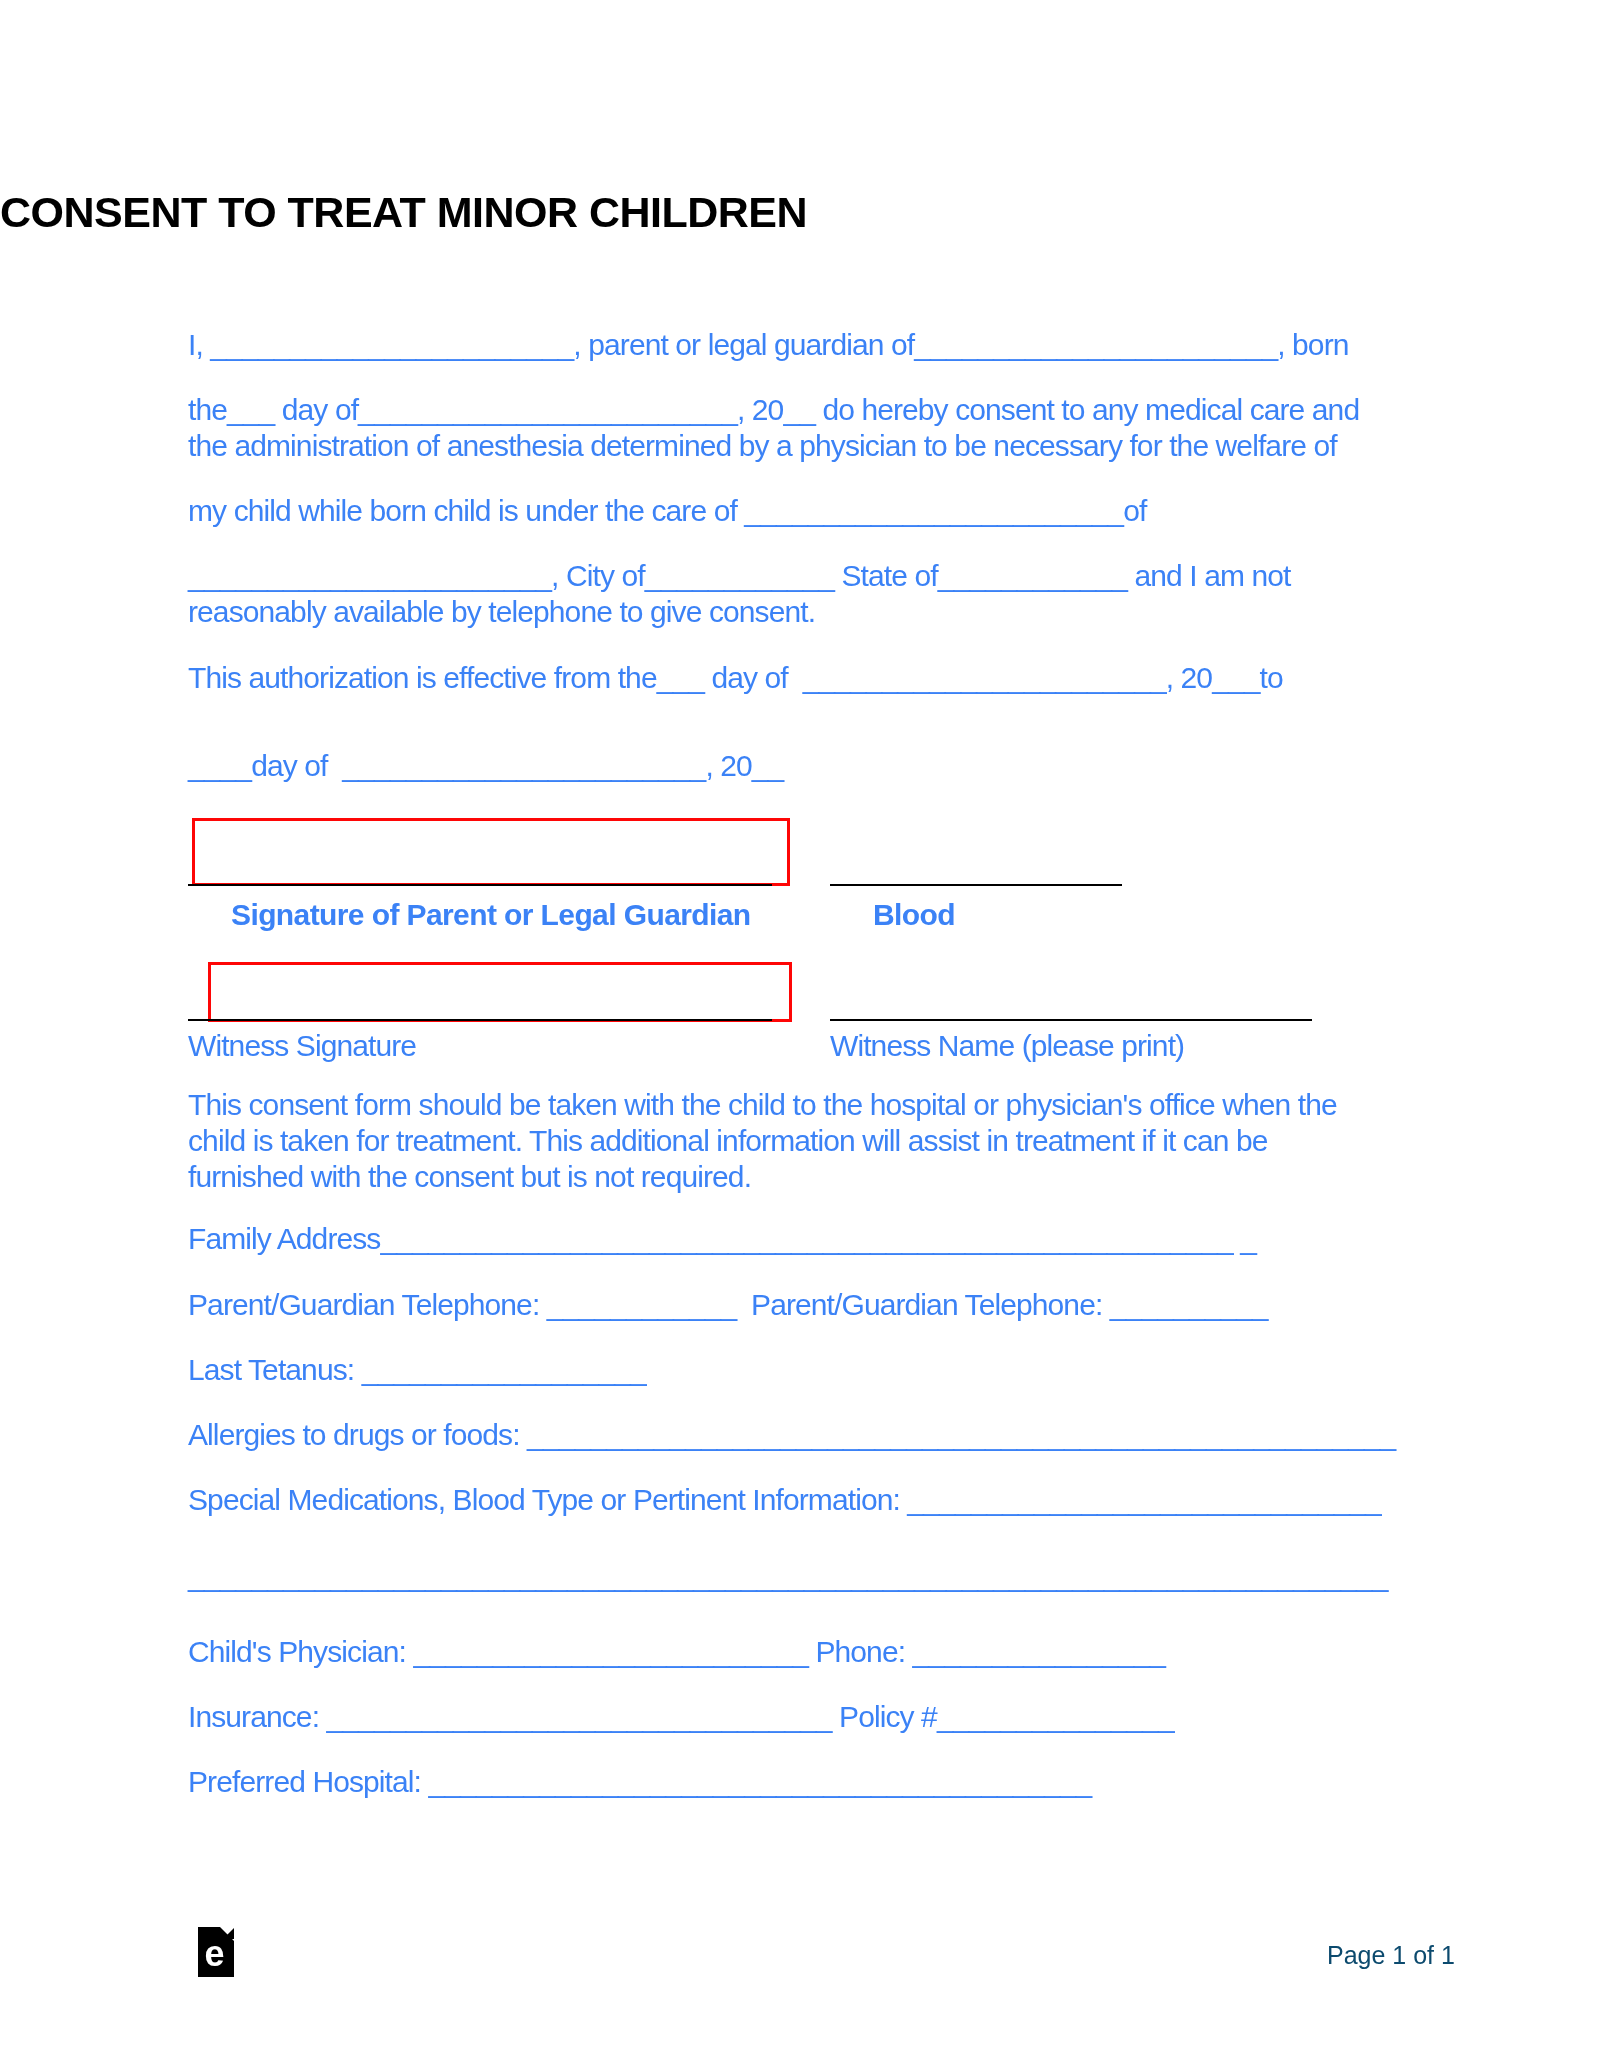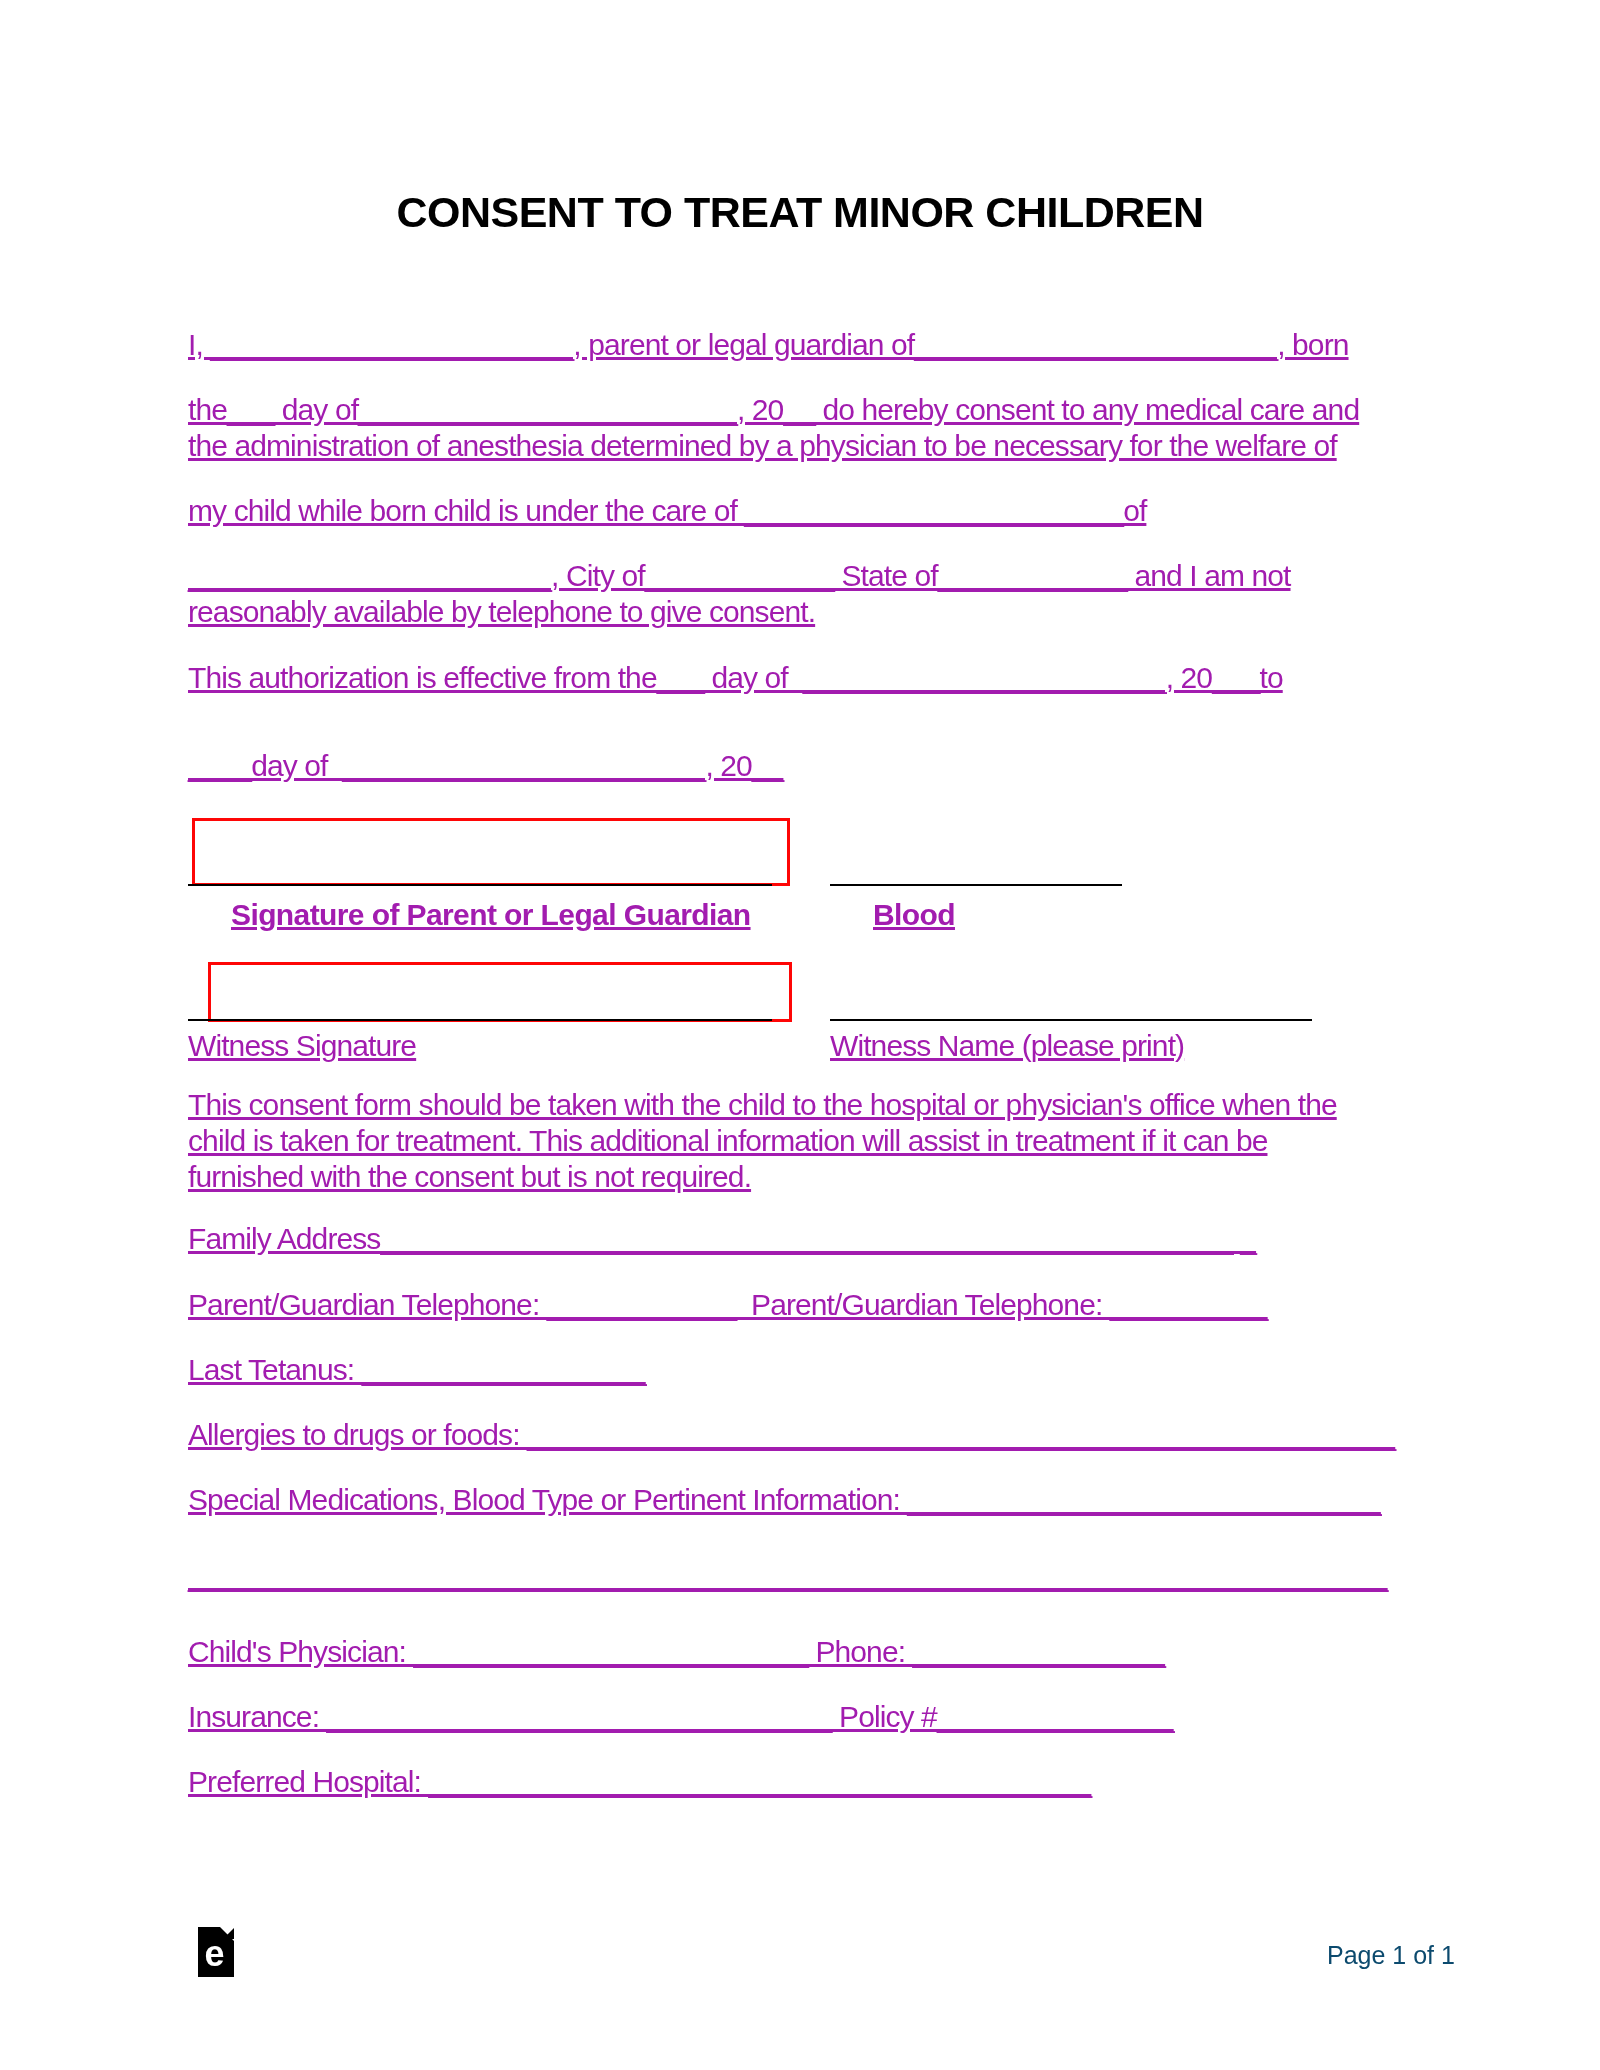--- a/index.html
+++ b/index.html
@@ -6,27 +6,26 @@
   .page {
     position:relative;
     width:1600px; height:2070px;
     background:#ffffff;
     font-family:"Liberation Sans","DejaVu Sans",sans-serif;
     color:#000;
     overflow:hidden;
   }
   .title {
     position:absolute; left:0; right:0; top:188px;
-    text-align:center;
     font-size:43px; font-weight:bold; letter-spacing:-0.5px;
   }
   .line {
     position:absolute; left:188px;
     font-size:30px; line-height:36px; letter-spacing:-0.9px;
-    white-space:pre; color:#a21caf;text-decoration:underline;
+    white-space:pre; color:#3b82f6;
   }
   .bold { font-weight:bold; letter-spacing:-0.6px;margin-left:43px; }
   .rule { position:absolute; border-top:2px solid #000; height:0; }
   .sig-box { position:absolute; border:3px solid #fe0606; background:transparent; }
   .box1 { left:192px; top:818px; width:592px; height:62px; }
   .box2 { left:208px; top:962px; width:578px; height:54px; }
   .footer-logo { position:absolute; left:198px; top:1927px; width:36px; height:50px; }
   .logo-body {
     position:absolute; inset:0; background:#000;
     clip-path:polygon(0 0, calc(100% - 14px) 0, 100% 14px, 100% 100%, 0 100%);

